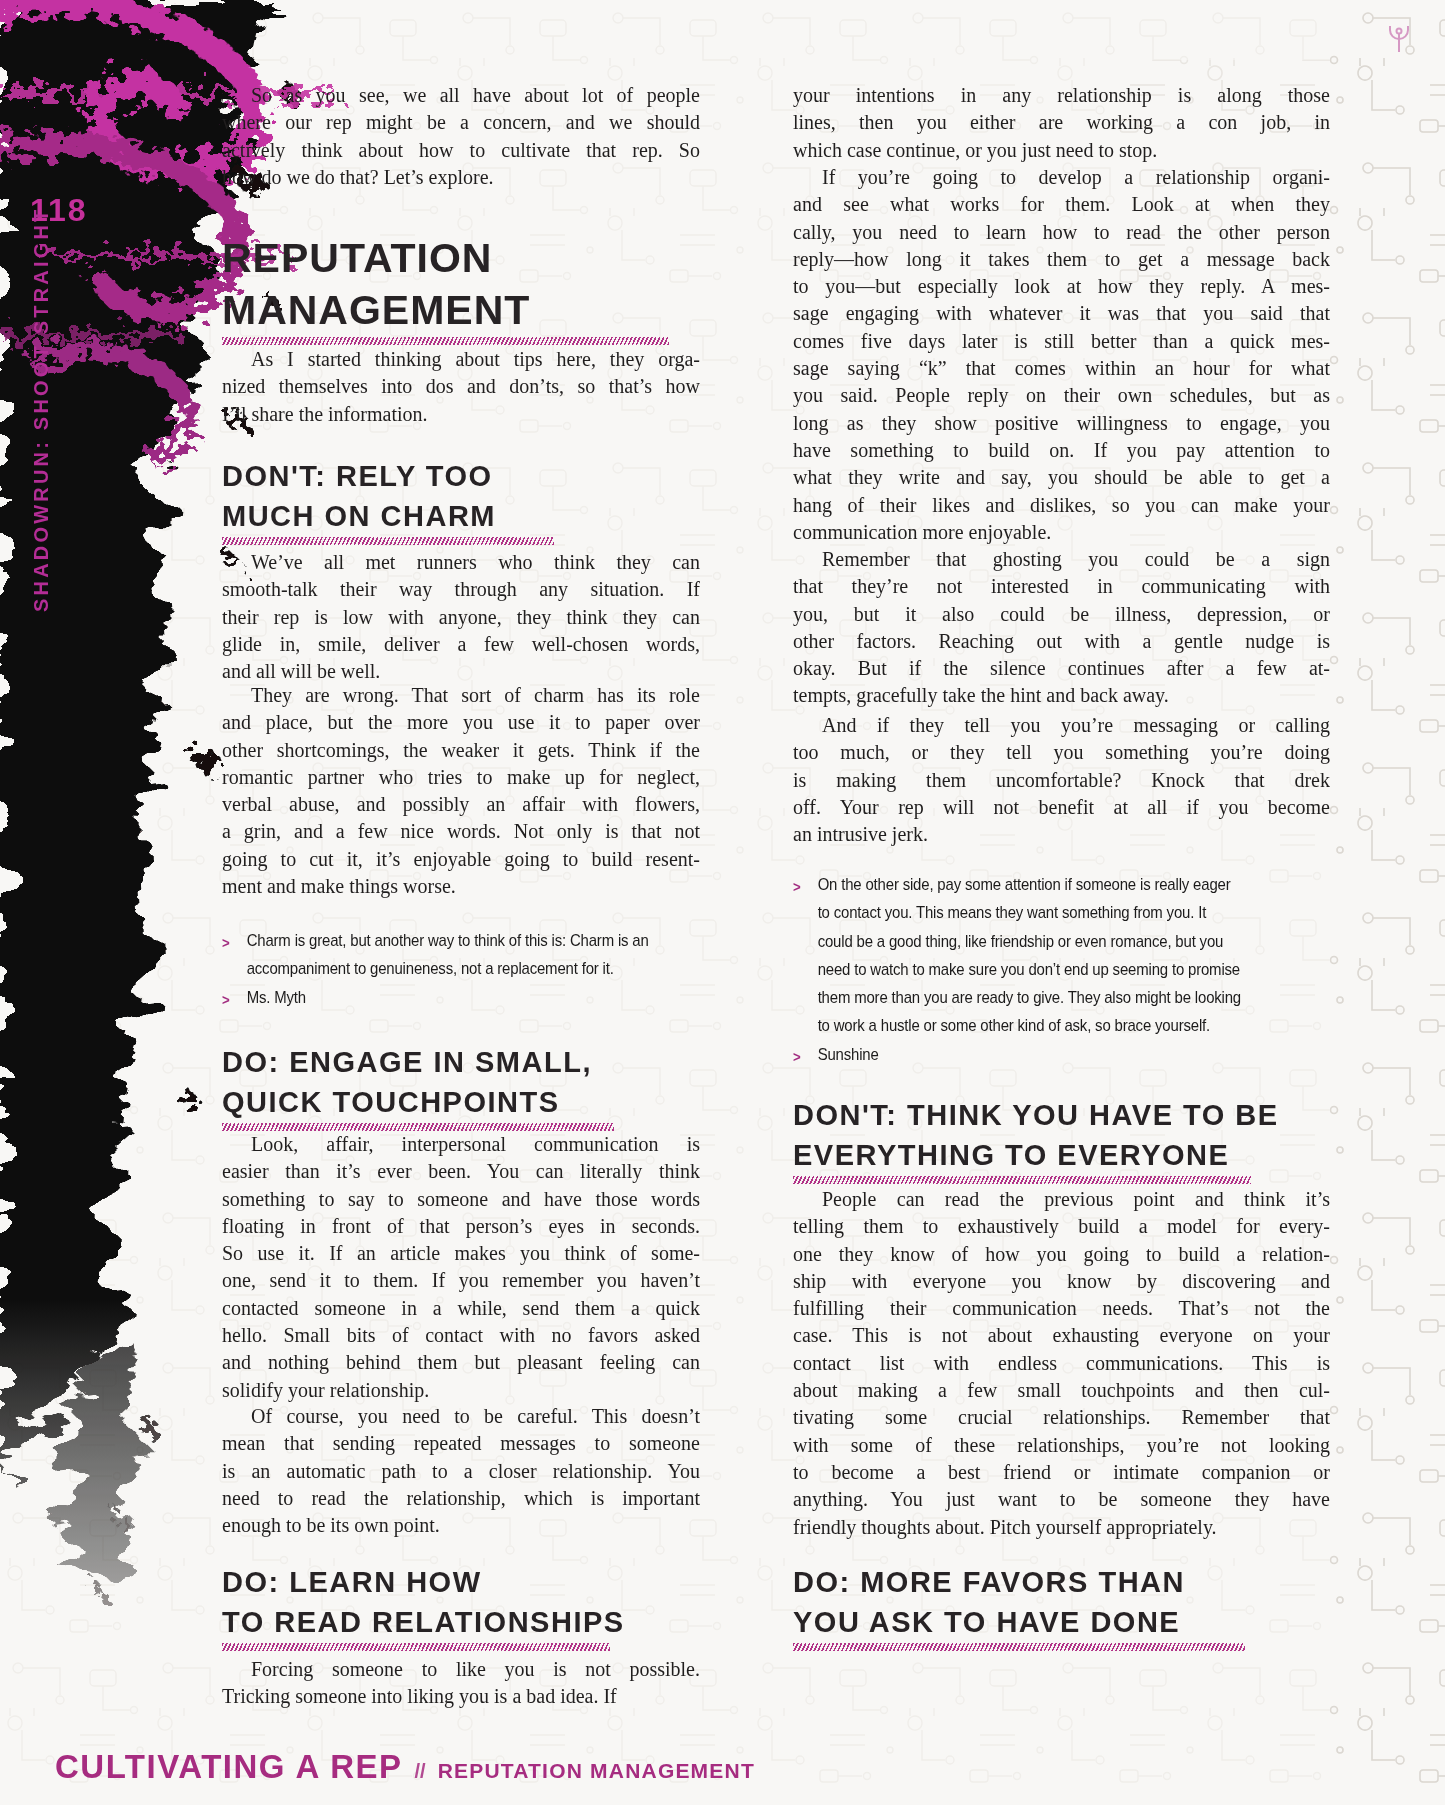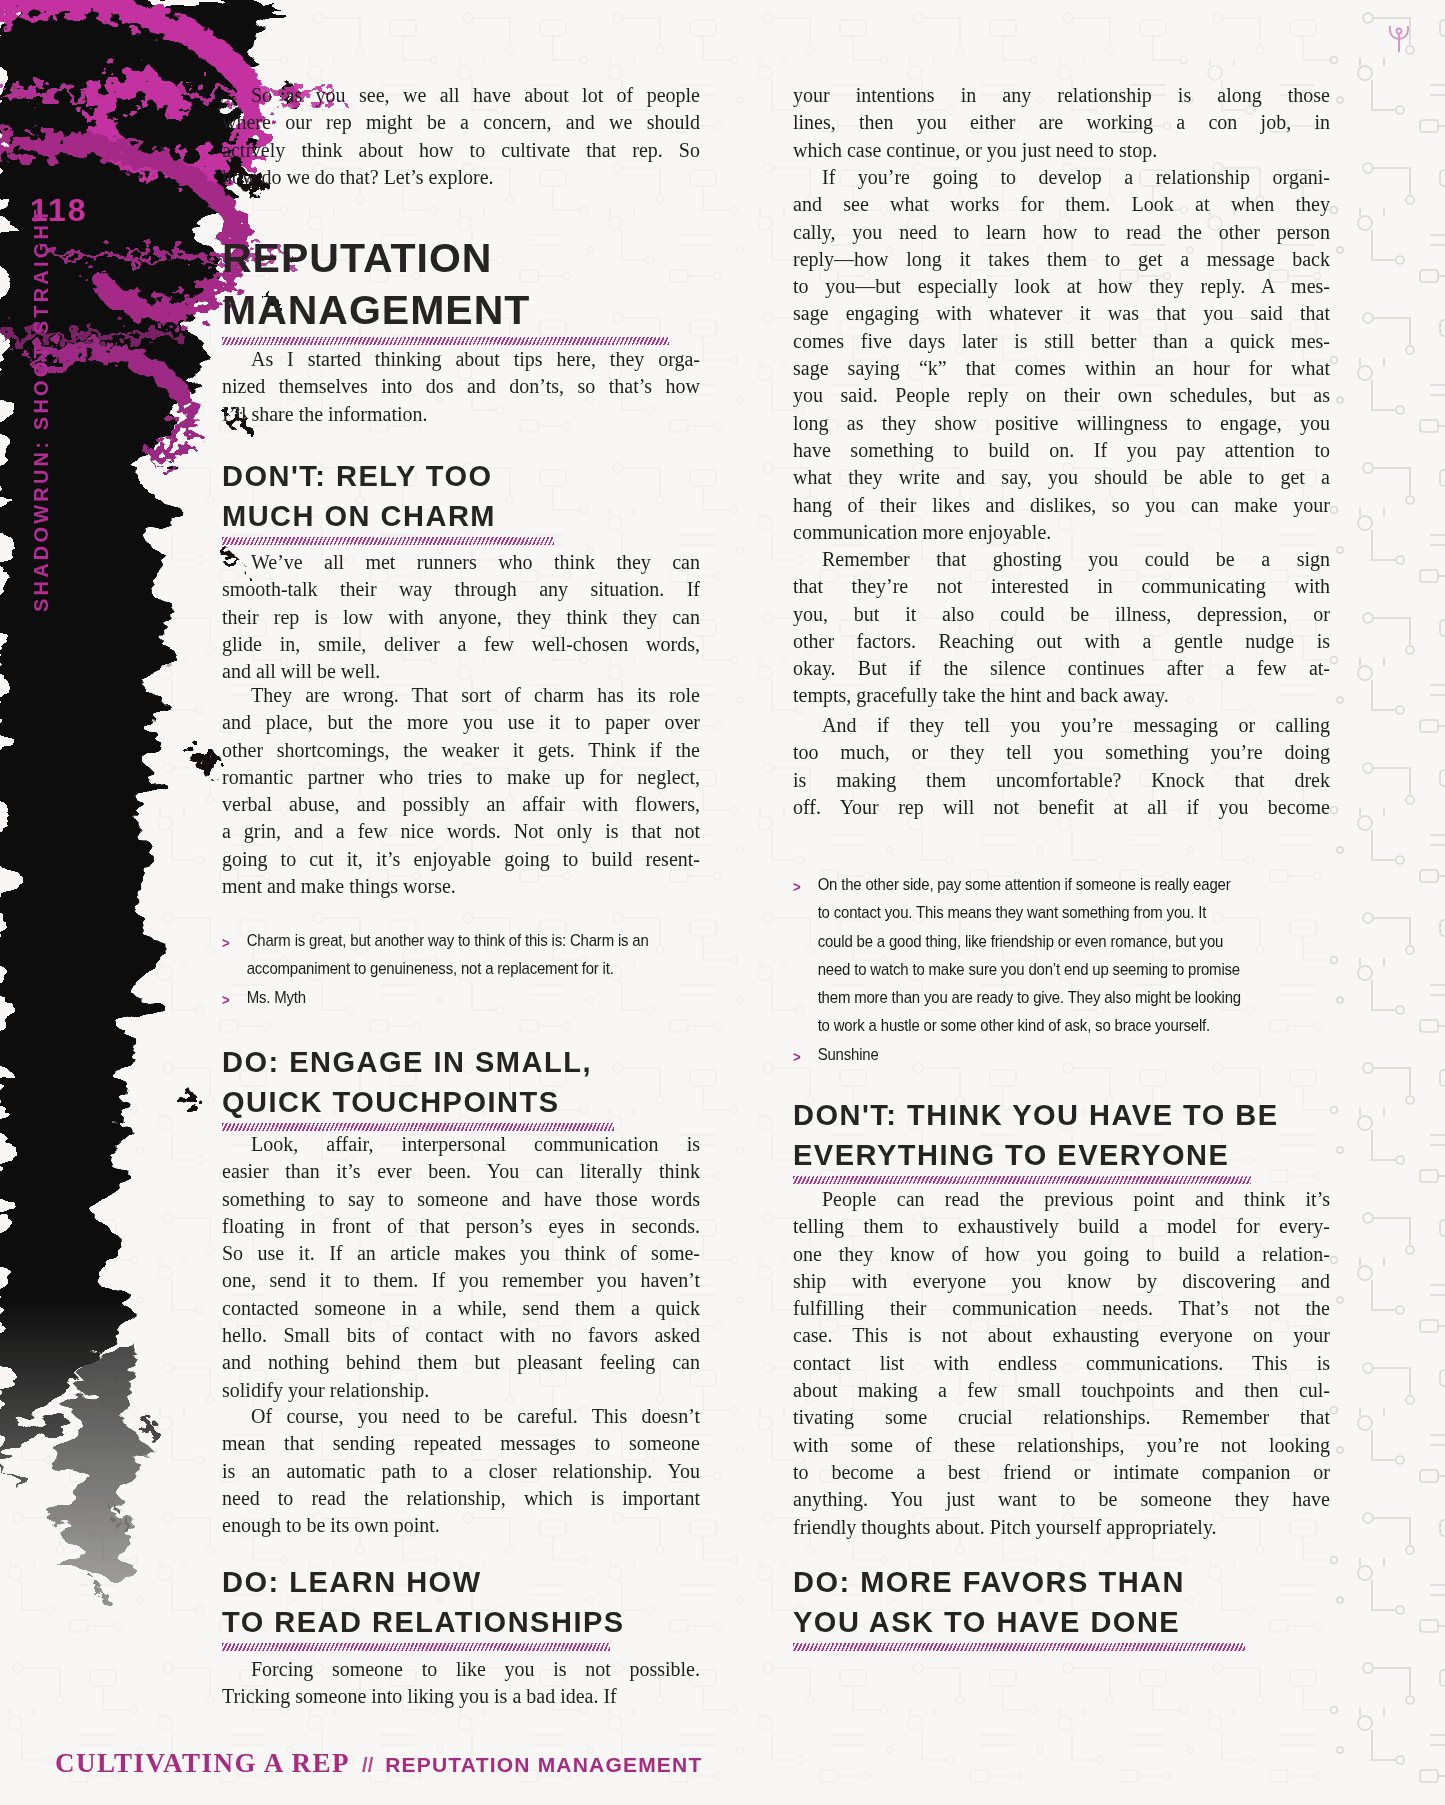--- a/index.html
+++ b/index.html
@@ -43,21 +43,21 @@
   .bullets{position:absolute;left:0;transform-origin:0 0;transform:scaleX(0.88);
      font-family:"Liberation Sans",sans-serif;font-size:17px;line-height:28.3px;
      letter-spacing:-0.2px;color:#1c1b1b;}
   .b-row{display:flex;}
   .b-mark{flex:0 0 28px;color:#a22d80;font-weight:bold;font-size:15px;padding-top:2px;}
   .b-lines{flex:1;}
   .b-lines div{white-space:nowrap;}
   
   #footer{position:absolute;left:55px;top:1748px;z-index:2;display:flex;align-items:baseline;gap:12px;
      font-family:"Liberation Sans",sans-serif;font-weight:bold;color:#a62c80;}
-  #footer .f1{font-size:27px;letter-spacing:1.5px;font-family:Liberation Serif, serif;}
+  #footer .f1{font-size:33px;letter-spacing:1.5px;}
   #footer .fsep{font-size:20px;opacity:.85;}
   #footer .f2{font-size:21px;letter-spacing:1.2px;}
   
   #pink-glyph{position:absolute;left:1386px;top:22px;z-index:2;opacity:.65;}
 </style>
 </head>
 <body>
 
 <svg id="circuit-bg" width="1445" height="1805" xmlns="http://www.w3.org/2000/svg">
   <defs>
@@ -290,20 +290,21 @@
       <div class="ln">you, but it also could be illness, depression, or</div>
       <div class="ln">other factors. Reaching out with a gentle nudge is</div>
       <div class="ln">okay. But if the silence continues after a few at-</div>
       <div class="ln last">tempts, gracefully take the hint and back away.</div>
     </div>
   <div class="para" style="top:712px">
       <div class="ln ind">And if they tell you you’re messaging or calling</div>
       <div class="ln">too much, or they tell you something you’re doing</div>
       <div class="ln">is making them uncomfortable? Knock that drek</div>
       <div class="ln">off. Your rep will not benefit at all if you become</div>
+      <div class="ln last">an intrusive jerk.</div>
     </div>
 
   <div class="bullets" style="top:871px;width:610px">
       <div class="b-row">
         <span class="b-mark">&gt;</span>
         <div class="b-lines">
           <div>On the other side, pay some attention if someone is really eager</div>
           <div>to contact you. This means they want something from you. It</div>
           <div>could be a good thing, like friendship or even romance, but you</div>
           <div>need to watch to make sure you don’t end up seeming to promise</div>

